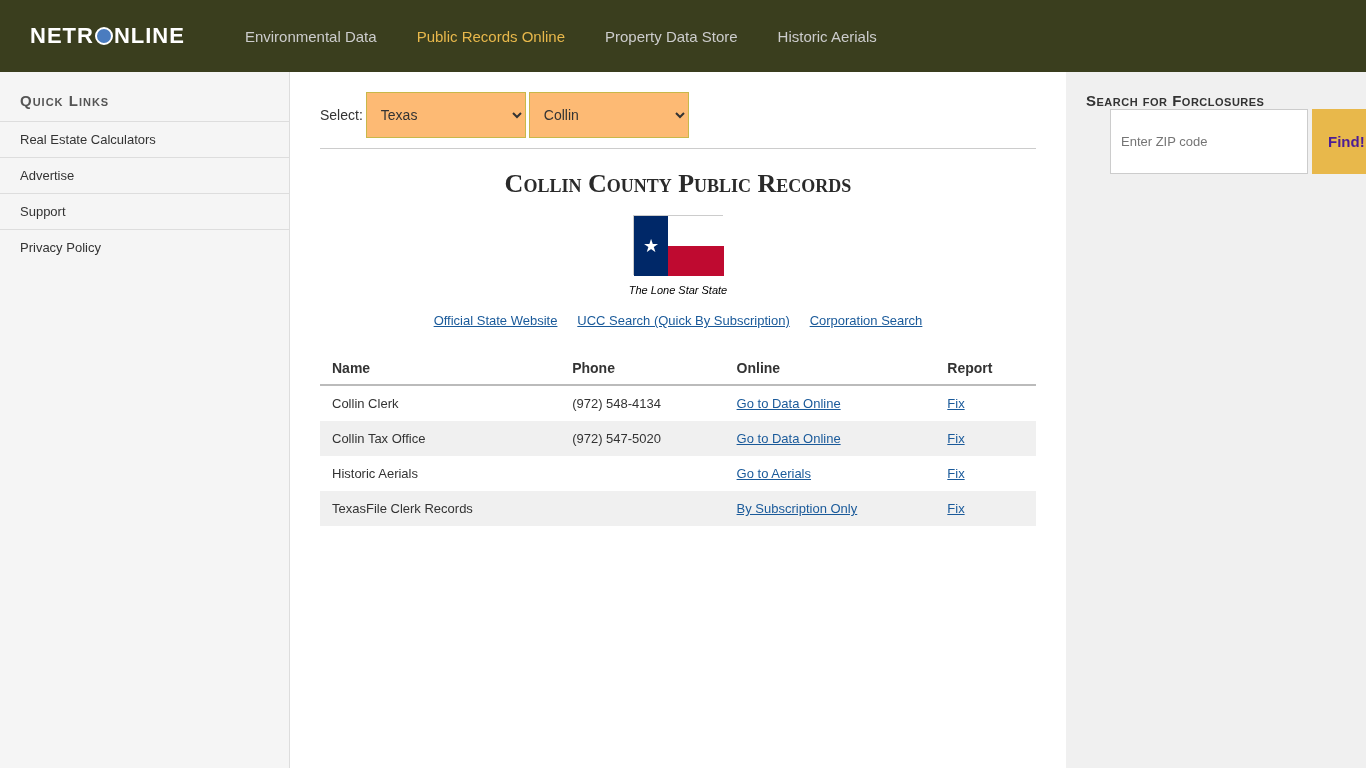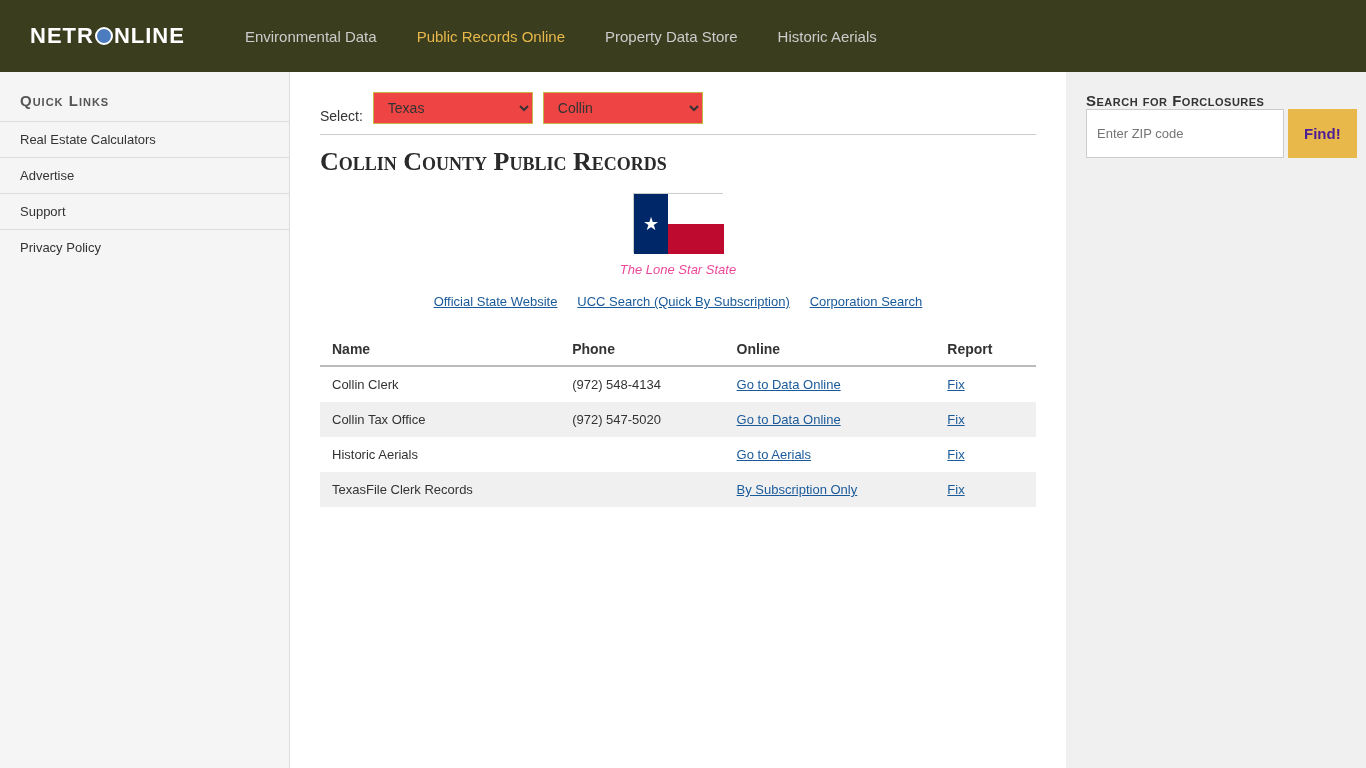--- a/index.html
+++ b/index.html
@@ -69,39 +69,40 @@
 
     
     .content {
       flex: 1;
       padding: 20px 30px;
     }
 
     
     .select-row {
       display: flex;
-      align-items: flex-end;
-      gap: 10px;
-      margin-bottom: 12px;
+      align-items: center;
+      gap: 3px;
+      margin-bottom: 20px;
       padding-bottom: 10px;
       border-bottom: 1px solid #ccc;
     }
     .select-label { font-size: 14px; color: #333; }
     .select-row select {
-      background: #ef4444;
+      background: #fdba74;
       border: 1px solid #c8b84a;
-      padding: 6px 10px;
+      padding: 13px 10px;
       font-size: 14px;
       color: #333;
       cursor: pointer;
       min-width: 160px;
     }
 
     
     .county-title {
+      text-align: center;
       font-family: Georgia, serif;
       font-size: 26px;
       font-variant: small-caps;
       color: #2a2a2a;
       margin-bottom: 16px;
     }
 
     
     .flag-container {
       text-align: center;
@@ -140,22 +141,22 @@
     .flag-bottom {
       position: absolute;
       left: 34px; top: 30px;
       width: 56px;
       height: 30px;
       background: #BF0A30;
     }
     .flag-caption {
       text-align: center;
       font-style: italic;
-      font-size: 13px;
-      color: #ec4899;
+      font-size: 11px;
+      color: #000000;
       margin-bottom: 16px;
     }
 
     
     .state-links {
       text-align: center;
       margin-bottom: 24px;
     }
     .state-links a {
       color: #1a5a9a;
@@ -199,24 +200,25 @@
     .foreclosure-title {
       font-variant: small-caps;
       font-size: 15px;
       font-weight: bold;
       color: #333;
       letter-spacing: 0.5px;
     }
     .zip-row { display: flex; gap: 4px; }
     .zip-input {
       flex: 1;
-      padding: 8px 10px;
+      padding: 24px 10px;
       border: 1px solid #ccc;
       font-size: 13px;
       color: #999;
+      margin-left: 24px;
     }
     .find-btn {
       background: #e8b84b;
       color: #4c1d95;
       border: none;
       padding: 16px 16px;
       font-size: 15px;
       font-weight: bold;
       cursor: pointer;
     }

